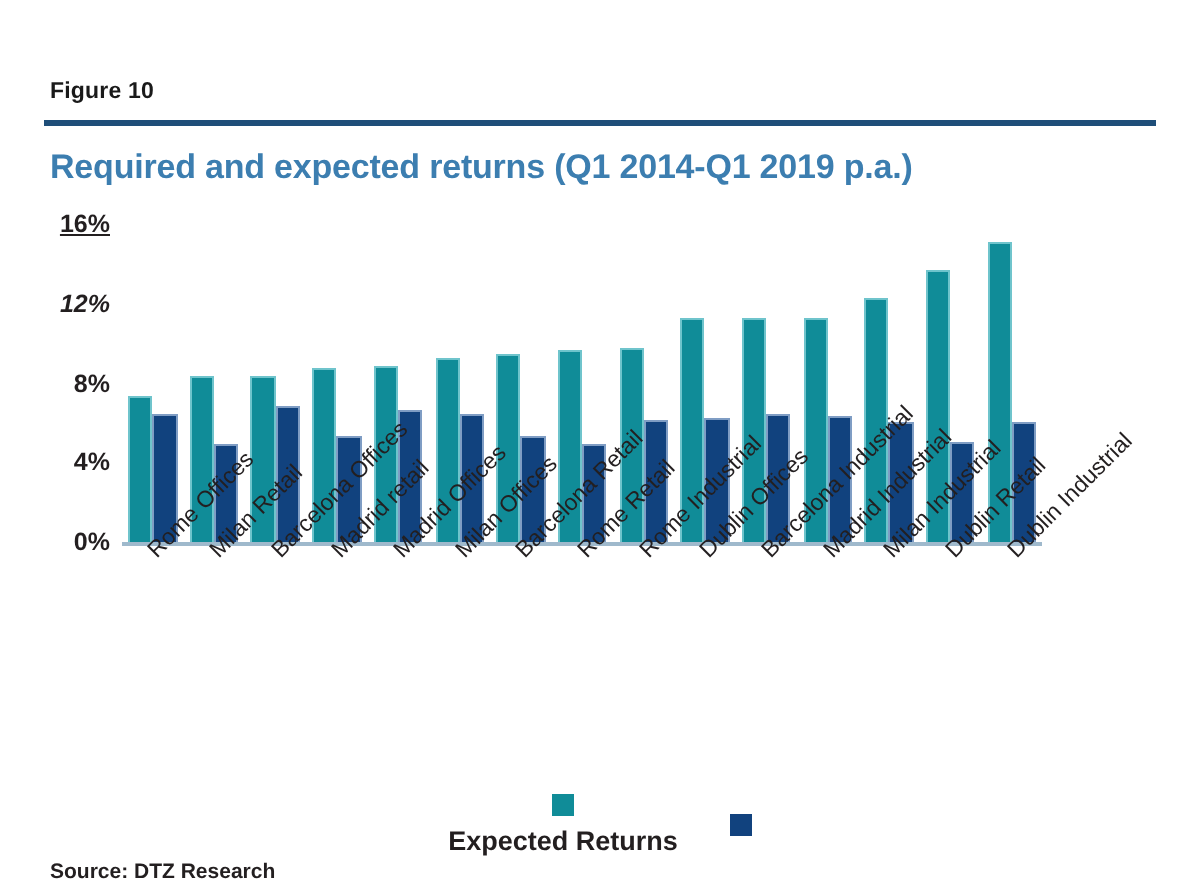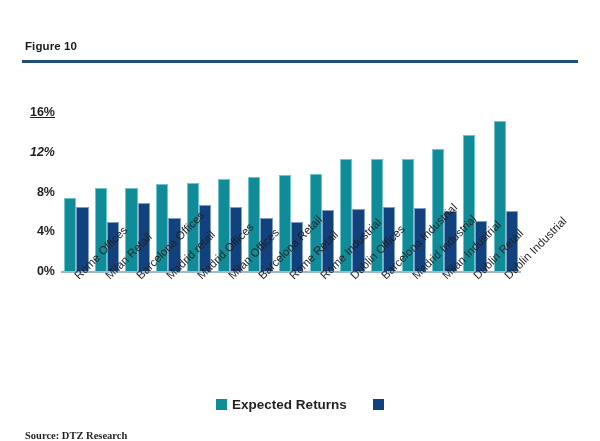--- a/index.html
+++ b/index.html
@@ -153,21 +153,21 @@
     top: 381px;
     width: 600px;
     display: flex;
     flex-direction: row;
     align-items: center;
     justify-content: center;
     gap: 26px;
   }
   .legend-item {
     display: flex;
-    flex-direction: row;
+    flex-direction: column;
     align-items: center;
     gap: 5px;
   }
   .legend-swatch {
     width: 11px;
     height: 11px;
     display: inline-block;
   }
   .legend-swatch.expected { background: #108C98; }
   .legend-swatch.required { background: #11427E; }
@@ -180,30 +180,30 @@
 
   
   .source {
     position: absolute;
     left: 25px;
     top: 414px;
     font-size: 10.5px;
     font-weight: bold;
     color: #231f20;
     white-space: nowrap;
-    font-family: Liberation Serif, serif;
   }
 </style>
 </head>
 <body>
 
 <div class="figure-wrap">
 
   <div class="fig-label">Figure 10</div>
   <div class="header-rule"></div>
+  <div class="chart-title">Required and expected returns (Q1 2014-Q1 2019 p.a.)</div>
 
   <div class="ytick-col">
       <div class="ytick" style="top: 255px;">0%</div>
       <div class="ytick" style="top: 215.25px;">4%</div>
       <div class="ytick" style="top: 175.5px;">8%</div>
       <div class="ytick" style="top: 135.75px; font-style: italic;">12%</div>
       <div class="ytick" style="top: 96px; text-decoration: underline;">16%</div>
     </div>
 
   <div class="axis-baseline"></div>

